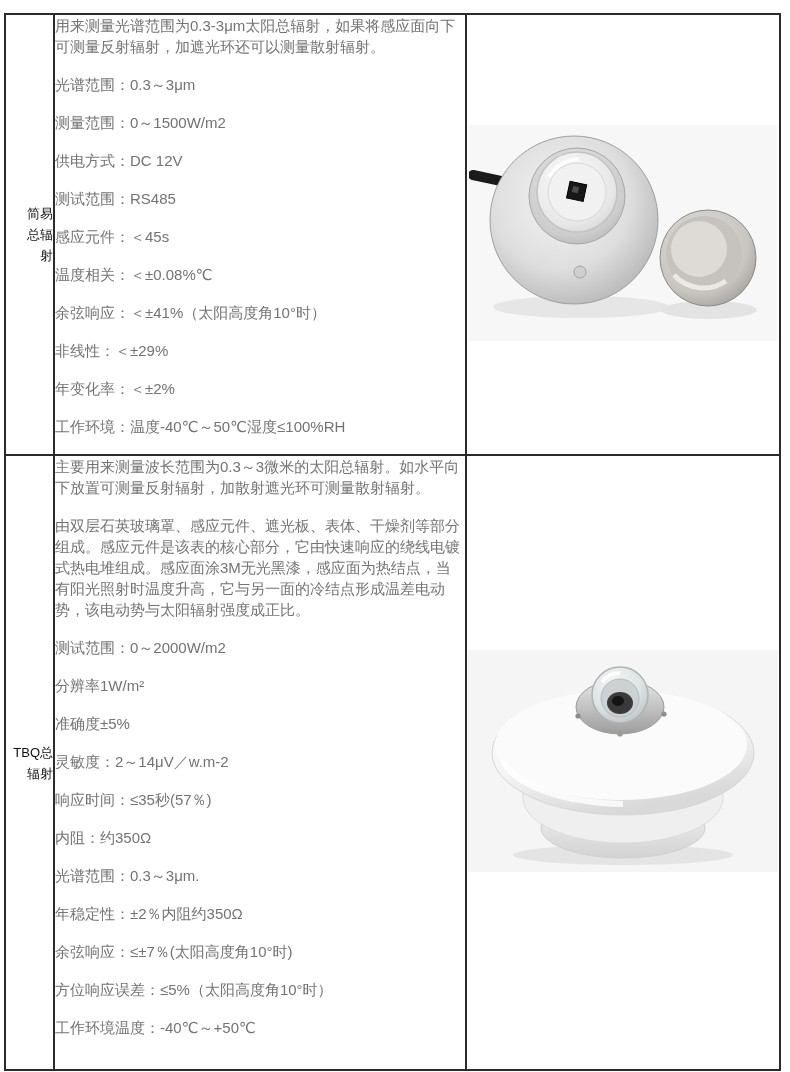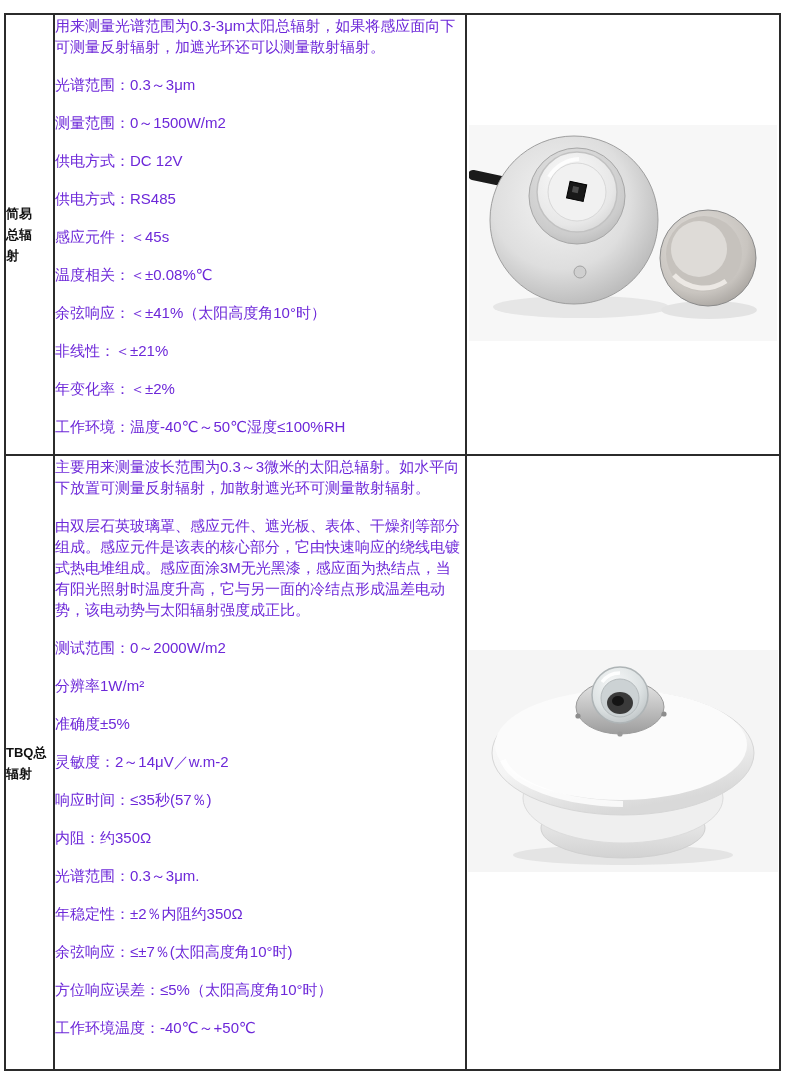--- a/index.html
+++ b/index.html
@@ -27,39 +27,38 @@
     width: 775px;
     border-collapse: collapse;
     table-layout: fixed;
   }
   table.spec-table td {
     border: 2px solid #2b2b2b;
     padding: 0;
     background: #ffffff;
   }
   td.label-cell {
-    text-align: left;
+    text-align: right;
     vertical-align: middle;
-    font-weight: bold;
   }
   .vlabel {
     font-size: 13px;
     line-height: 21px;
     white-space: pre-line;
     color: #111;
   }
   td.spec-cell {
     vertical-align: top;
     padding: 11px 4px 0 5px;
   }
   .spec-cell p {
     margin: 0 0 17px 0;
     font-size: 15px;
     line-height: 21px;
-    color: #6d28d9;
+    color: #737373;
   }
   td.img-cell {
     vertical-align: middle;
     text-align: center;
   }
   .photo {
     display: inline-block;
     line-height: 0;
   }
   svg { display: block; }
@@ -85,25 +84,25 @@
         <td class="spec-cell">
           <div>
 
           <p>用来测量光谱范围为0.3-3μm太阳总辐射，如果将感应面向下可测量反射辐射，加遮光环还可以测量散射辐射。</p>
             </div>
           <div>
 
           <p>光谱范围：0.3～3μm</p>
               <p>测量范围：0～1500W/m2</p>
               <p>供电方式：DC 12V</p>
-              <p>供电方式：RS485</p>
+              <p>测试范围：RS485</p>
               <p>感应元件：＜45s</p>
               <p>温度相关：＜±0.08%℃</p>
               <p>余弦响应：＜±41%（太阳高度角10°时）</p>
-              <p>非线性：＜±21%</p>
+              <p>非线性：＜±29%</p>
               <p>年变化率：＜±2%</p>
               <p>工作环境：温度-40℃～50℃湿度≤100%RH</p>
             </div>
         </td>
         <td class="img-cell">
           <div class="photo">
             <svg width="308" height="216" viewBox="0 0 308 216">
               <defs>
                 <radialGradient id="flange" cx="42%" cy="38%" r="75%">
                   <stop offset="0%" stop-color="#f4f4f4"></stop>

